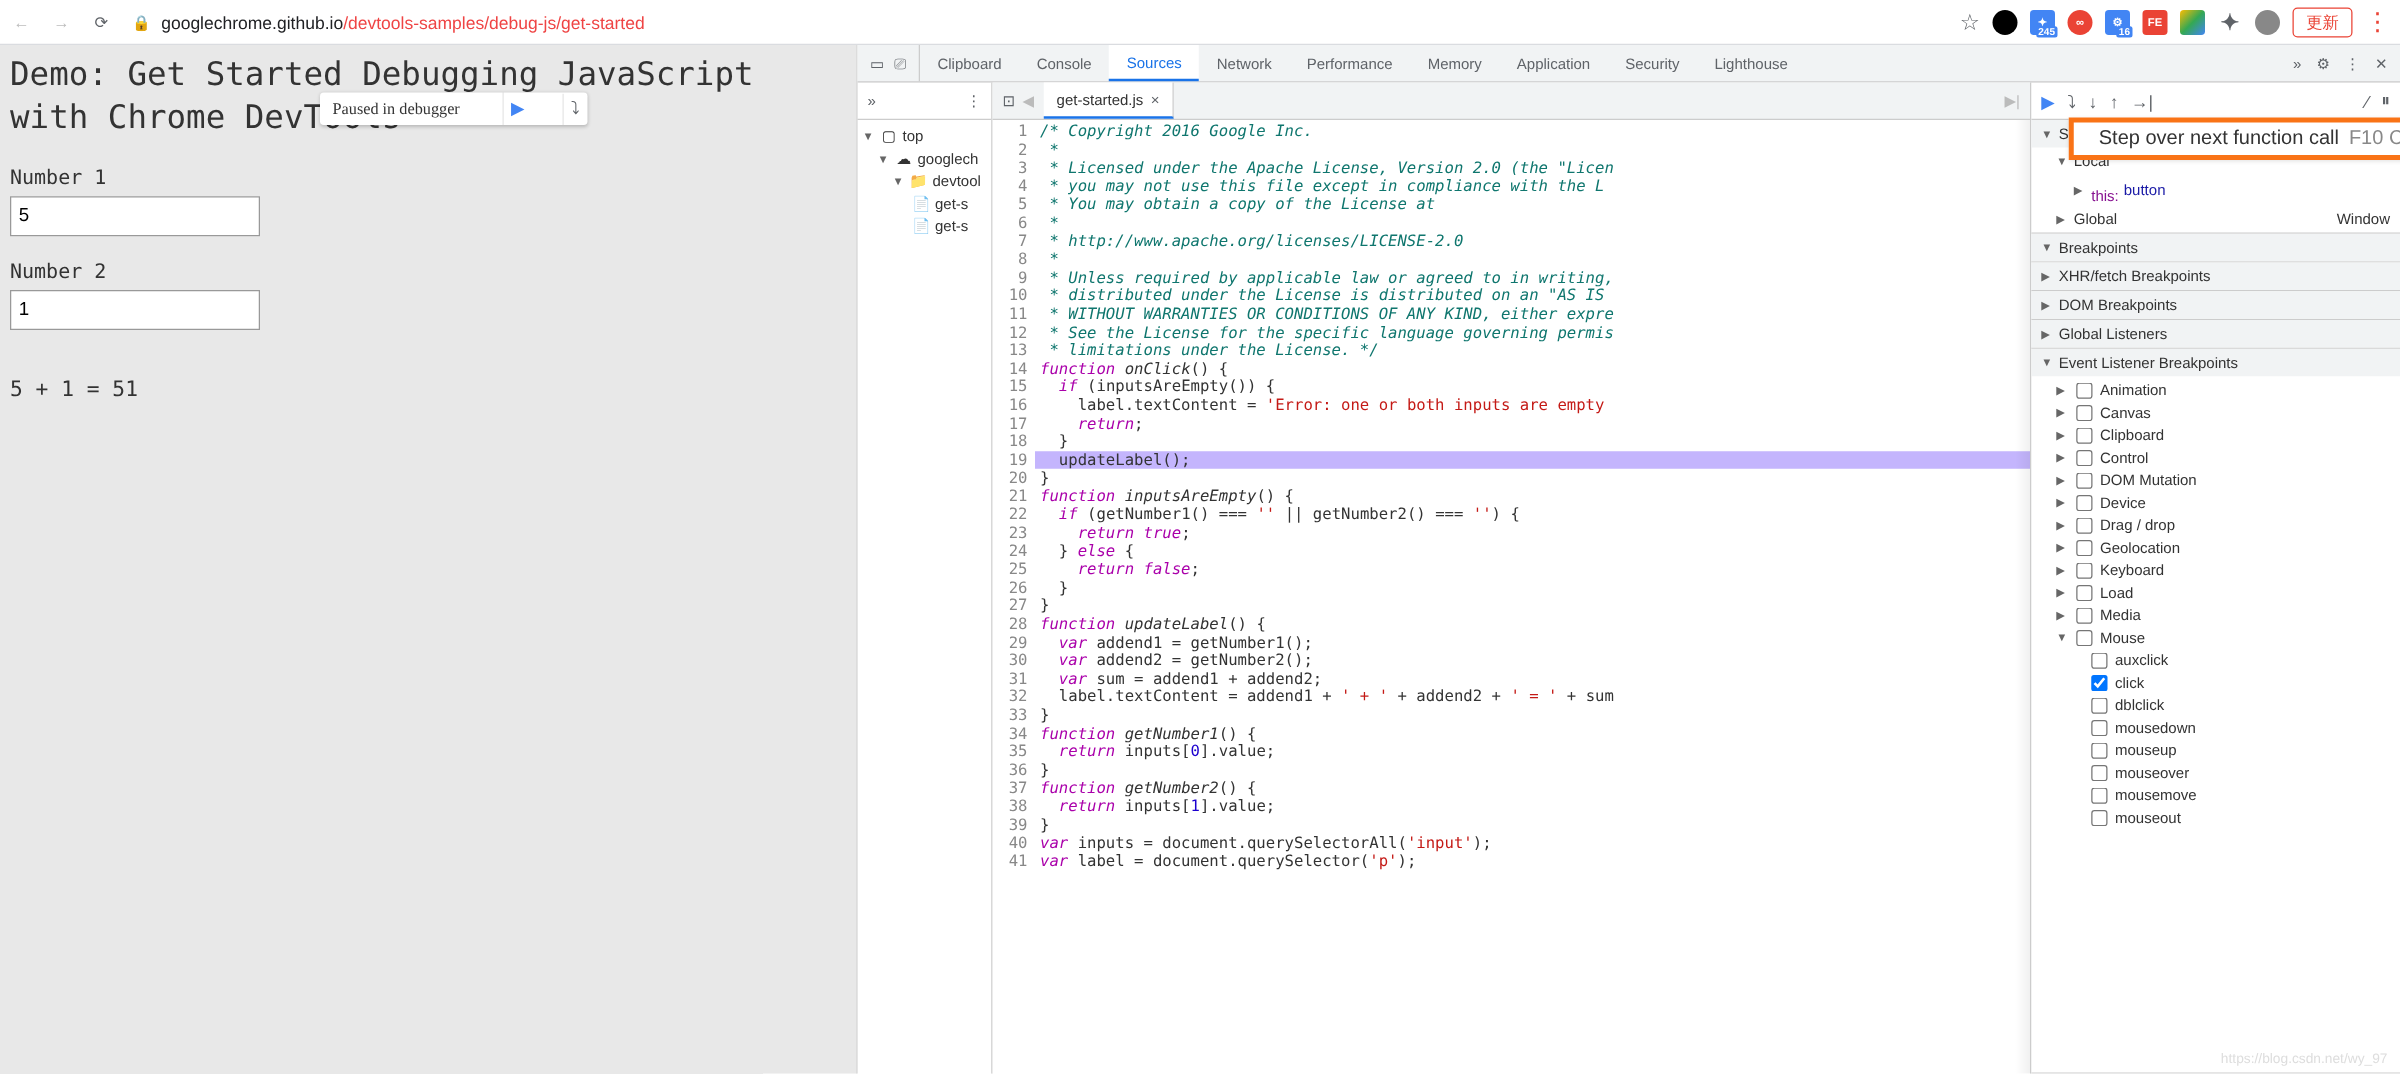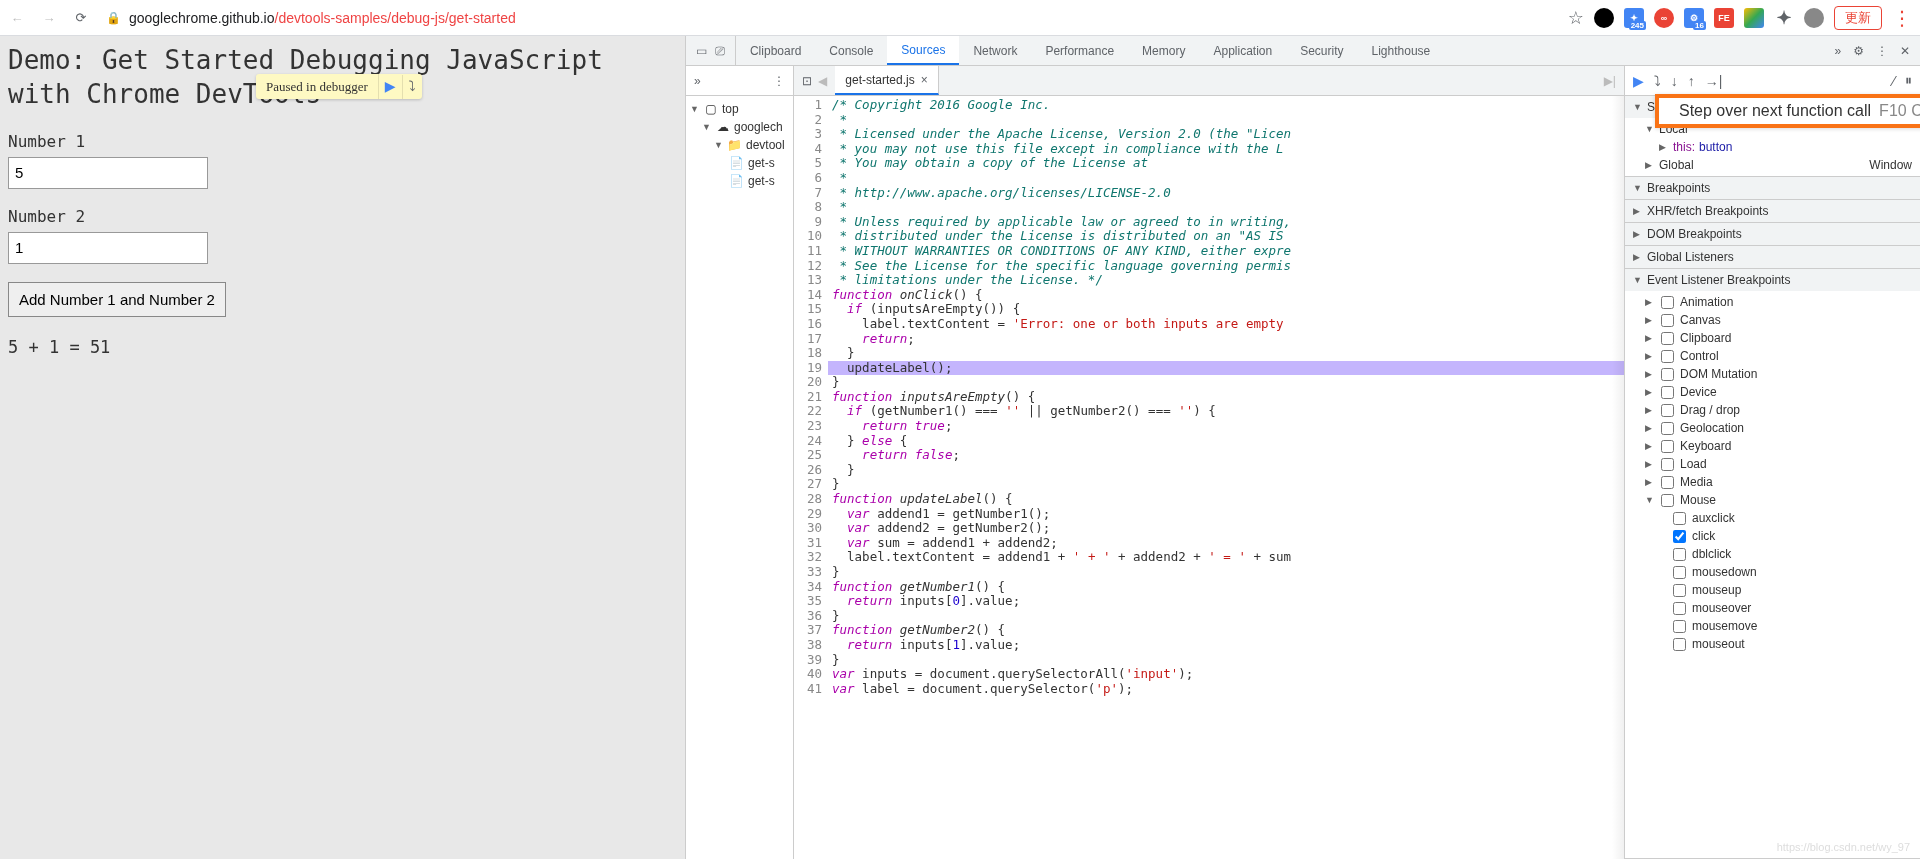--- a/index.html
+++ b/index.html
@@ -23,21 +23,21 @@
 
 
 .main { display: flex; height: calc(100% - 36px); }
 .page { width: 685px; background: #e8e8e8; position: relative; padding: 8px; font-family: "Times New Roman", serif; }
 .page h1 { font-family: monospace; font-size: 26px; font-weight: normal; margin-bottom: 20px; line-height: 1.3; }
 .page label { font-family: monospace; font-size: 16px; display: block; margin-bottom: 6px; }
 .page input[type=text] { width: 200px; height: 32px; border: 1px solid #999; padding: 4px 6px; font-size: 15px; margin-bottom: 18px; background:#fff; }
 .page button { padding: 8px 10px; border: 1px solid #888; background: #efefef; font-size: 15px; cursor:pointer; }
 .result-line { font-family: monospace; font-size: 17px; margin-top: 20px; }
 
-.paused-overlay { position: absolute; top: 38px; left: 256px; background: #fef9c3; border-radius: 3px; display: flex; align-items: center; font-size: 13px; box-shadow: 0 1px 3px rgba(0,0,0,.2); }
+.paused-overlay { position: absolute; top: 38px; left: 256px; background: #ffffff; border-radius: 3px; display: flex; align-items: center; font-size: 13px; box-shadow: 0 1px 3px rgba(0,0,0,.2); gap: 24px; }
 .paused-overlay .txt { padding: 4px 10px; }
 .paused-overlay .pbtn { padding: 4px 6px; border-left: 1px solid rgba(0,0,0,.1); color: #4285f4; cursor:pointer; font-size:14px; }
 
 
 .devtools { flex: 1; display: flex; flex-direction: column; border-left: 1px solid #ccc; background:#fff; font-family: "Segoe UI", Arial, sans-serif; font-size: 12px; }
 .dt-tabs { height: 30px; border-bottom: 1px solid #ccc; display: flex; align-items: stretch; background: #f1f3f4; }
 .dt-tabs .dock-icons { display:flex; align-items:center; gap:8px; padding:0 10px; border-right:1px solid #ccc; color:#5f6368; }
 .dt-tabs .tablist { display:flex; align-items:stretch; flex:1; }
 .dt-tab { padding: 0 14px; display:flex; align-items:center; color:#5f6368; cursor:pointer; }
 .dt-tab.active { color:#1a73e8; border-bottom:2px solid #1a73e8; background:#fff; }
@@ -80,21 +80,21 @@
 .debug-bar .resume { color:#4285f4; }
 .tooltip { position:absolute; top:28px; left:30px; background:#fff; border:4px solid #f97316; padding:4px 20px; font-size:16px; color:#333; white-space:nowrap; box-shadow:0 1px 4px rgba(0,0,0,.15); z-index:5; }
 .tooltip .keys { color:#888; margin-left:8px; }
 
 .pane { border-bottom:1px solid #ccc; }
 .pane-hdr { background:#f1f3f4; padding:4px 8px; display:flex; align-items:center; gap:4px; cursor:pointer; }
 .pane-hdr .arrow { font-size:9px; color:#666; width:10px; }
 .pane-body { padding:2px 0; }
 .scope-row { padding:2px 8px 2px 20px; display:flex; align-items:center; gap:4px; }
 .scope-row .arrow { font-size:9px; color:#666; width:10px; }
-.scope-row .k { color:#881391; }
+.scope-row .k { color:#881391;margin-top:10px; }
 .scope-row .v { color:#1a1aa6; }
 .empty-msg { text-align:center; color:#888; font-style:italic; padding:8px; }
 
 .el-list { }
 .el-row { display:flex; align-items:center; gap:6px; padding:2px 8px 2px 20px; }
 .el-row .arrow { font-size:9px; color:#666; width:10px; }
 .el-row input[type=checkbox] { margin:0; }
 .el-sub .el-row { padding-left:32px; }
 
 </style>
@@ -138,21 +138,20 @@
       <span class="txt">Paused in debugger</span>
       <span class="pbtn">▶</span>
       <span class="pbtn" style="color:#5f6368">⤵</span>
     </div>
     <h1>Demo: Get Started Debugging JavaScript with Chrome DevTools</h1>
     <label>Number 1</label>
     <input type="text" value="5" style="">
     <label>Number 2</label>
     <input type="text" value="1" style="">
     <br>
-    <button>Add Number 1 and Number 2</button>
     <div class="result-line">5 + 1 = 51</div>
   </div>
 
   <div class="devtools">
     <div class="dt-tabs">
       <div class="dock-icons">
         <span>▭</span>
         <span>⎚</span>
       </div>
       <div class="tablist" id="dt-tablist">

